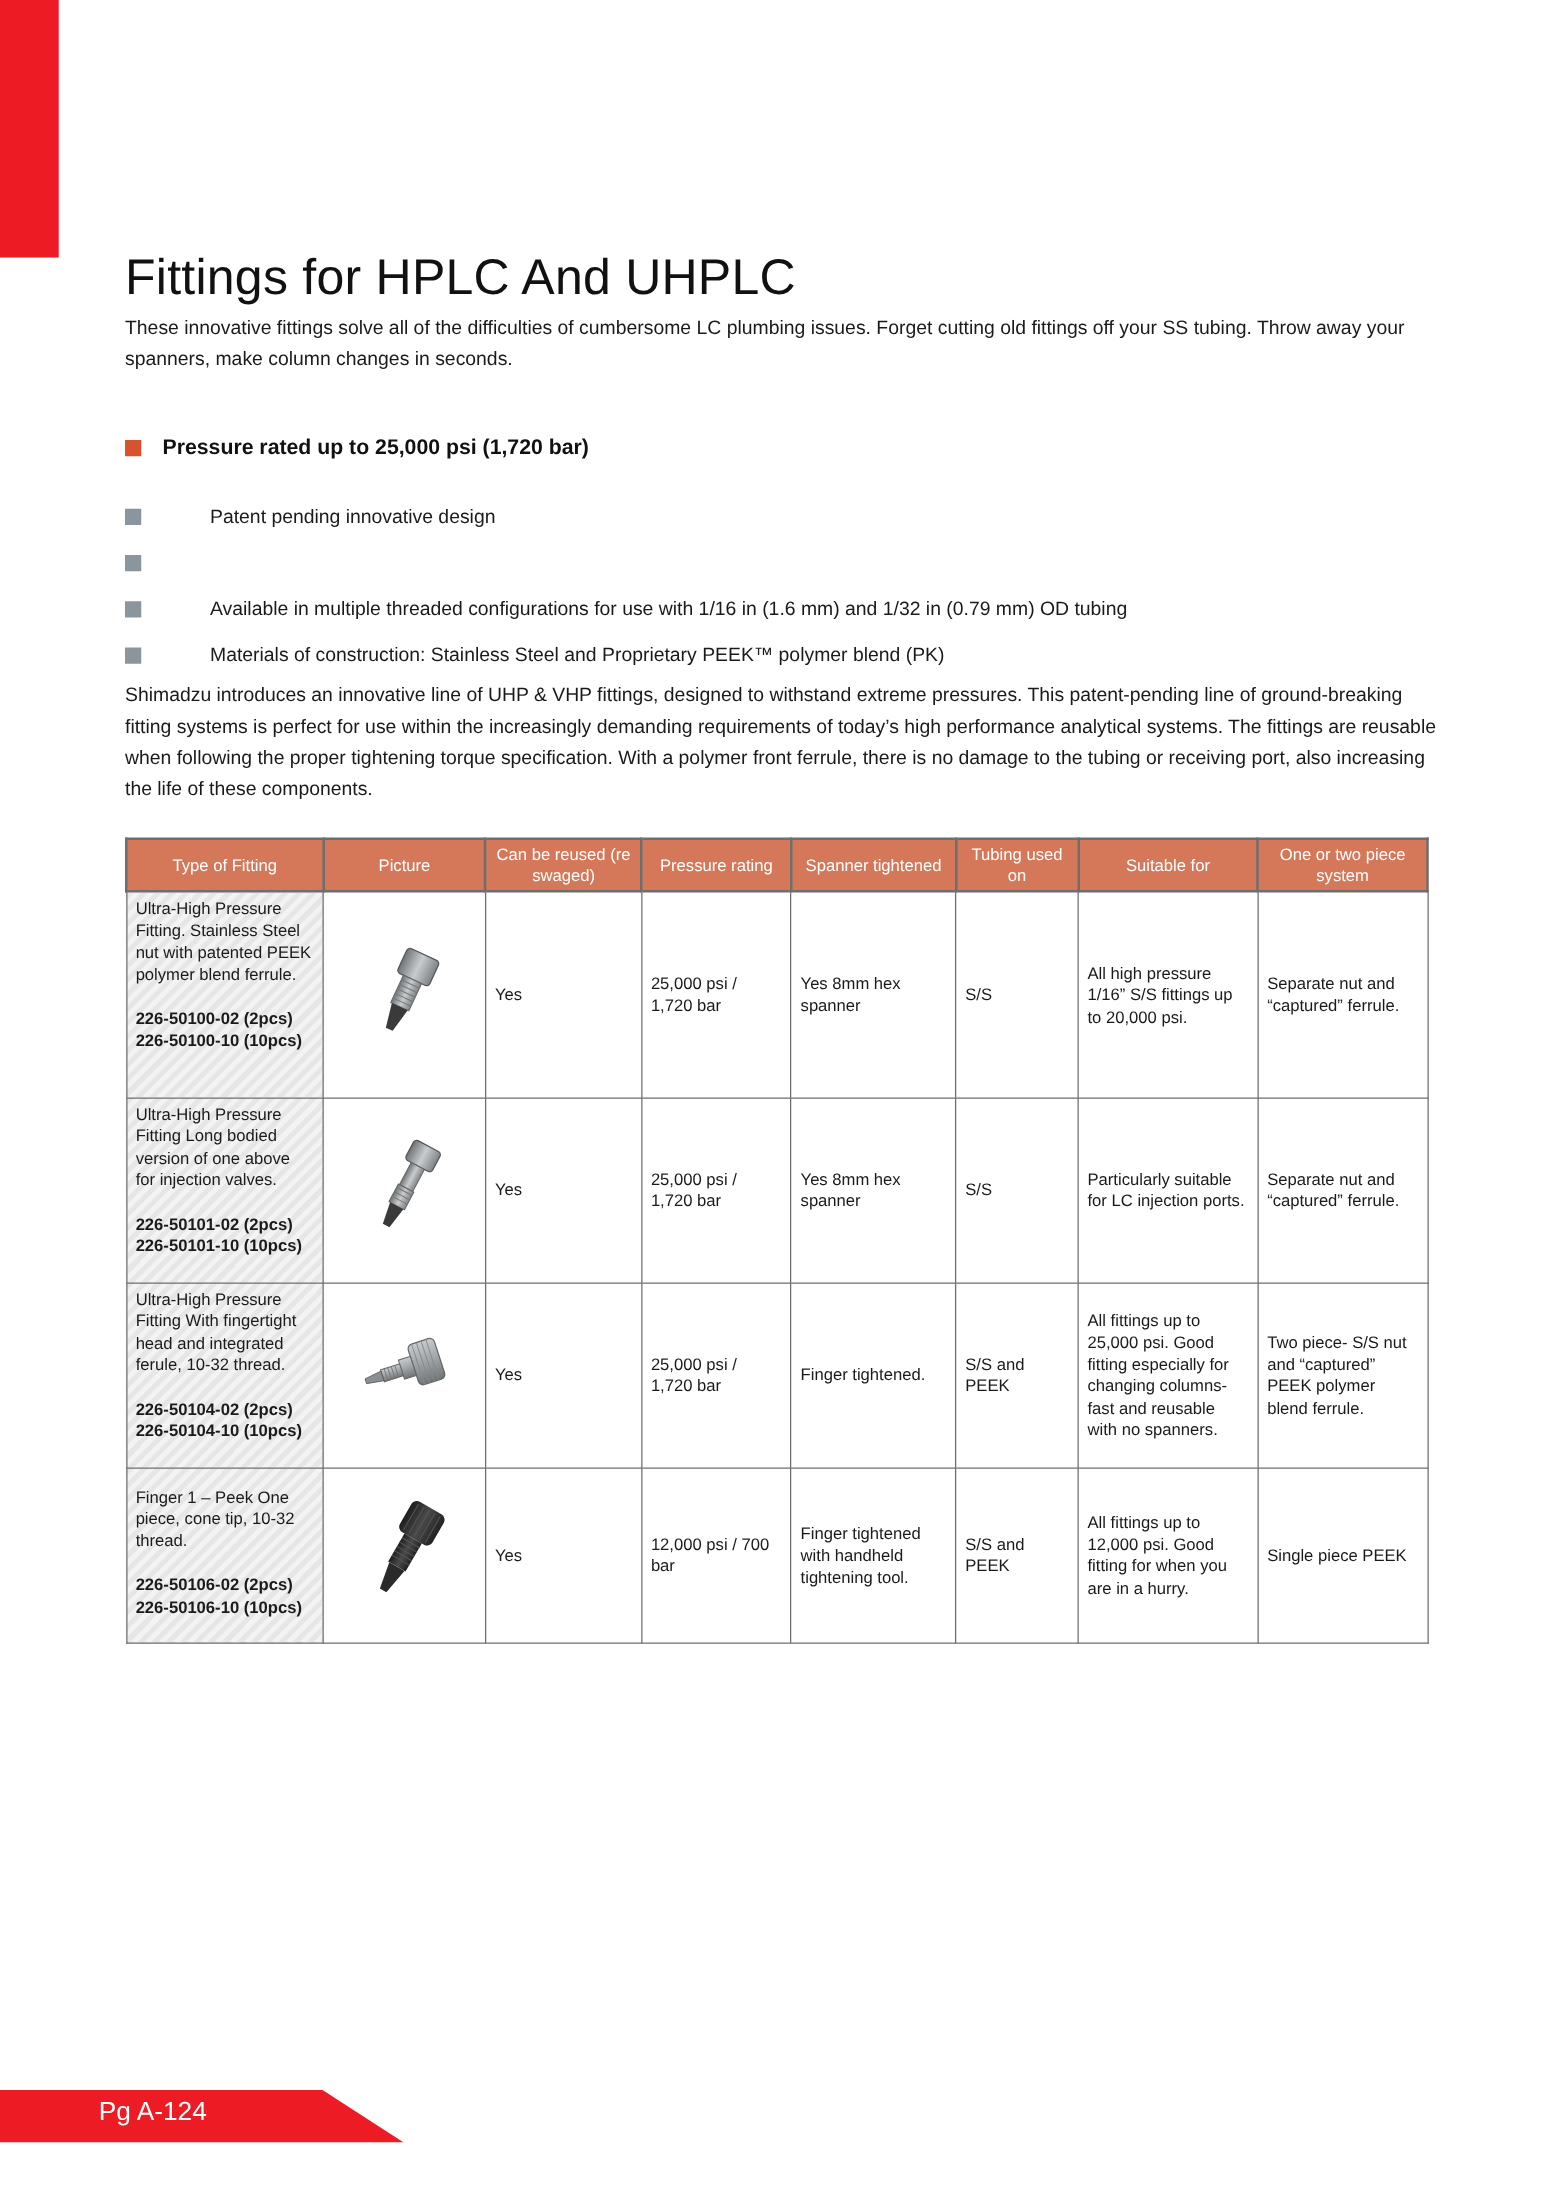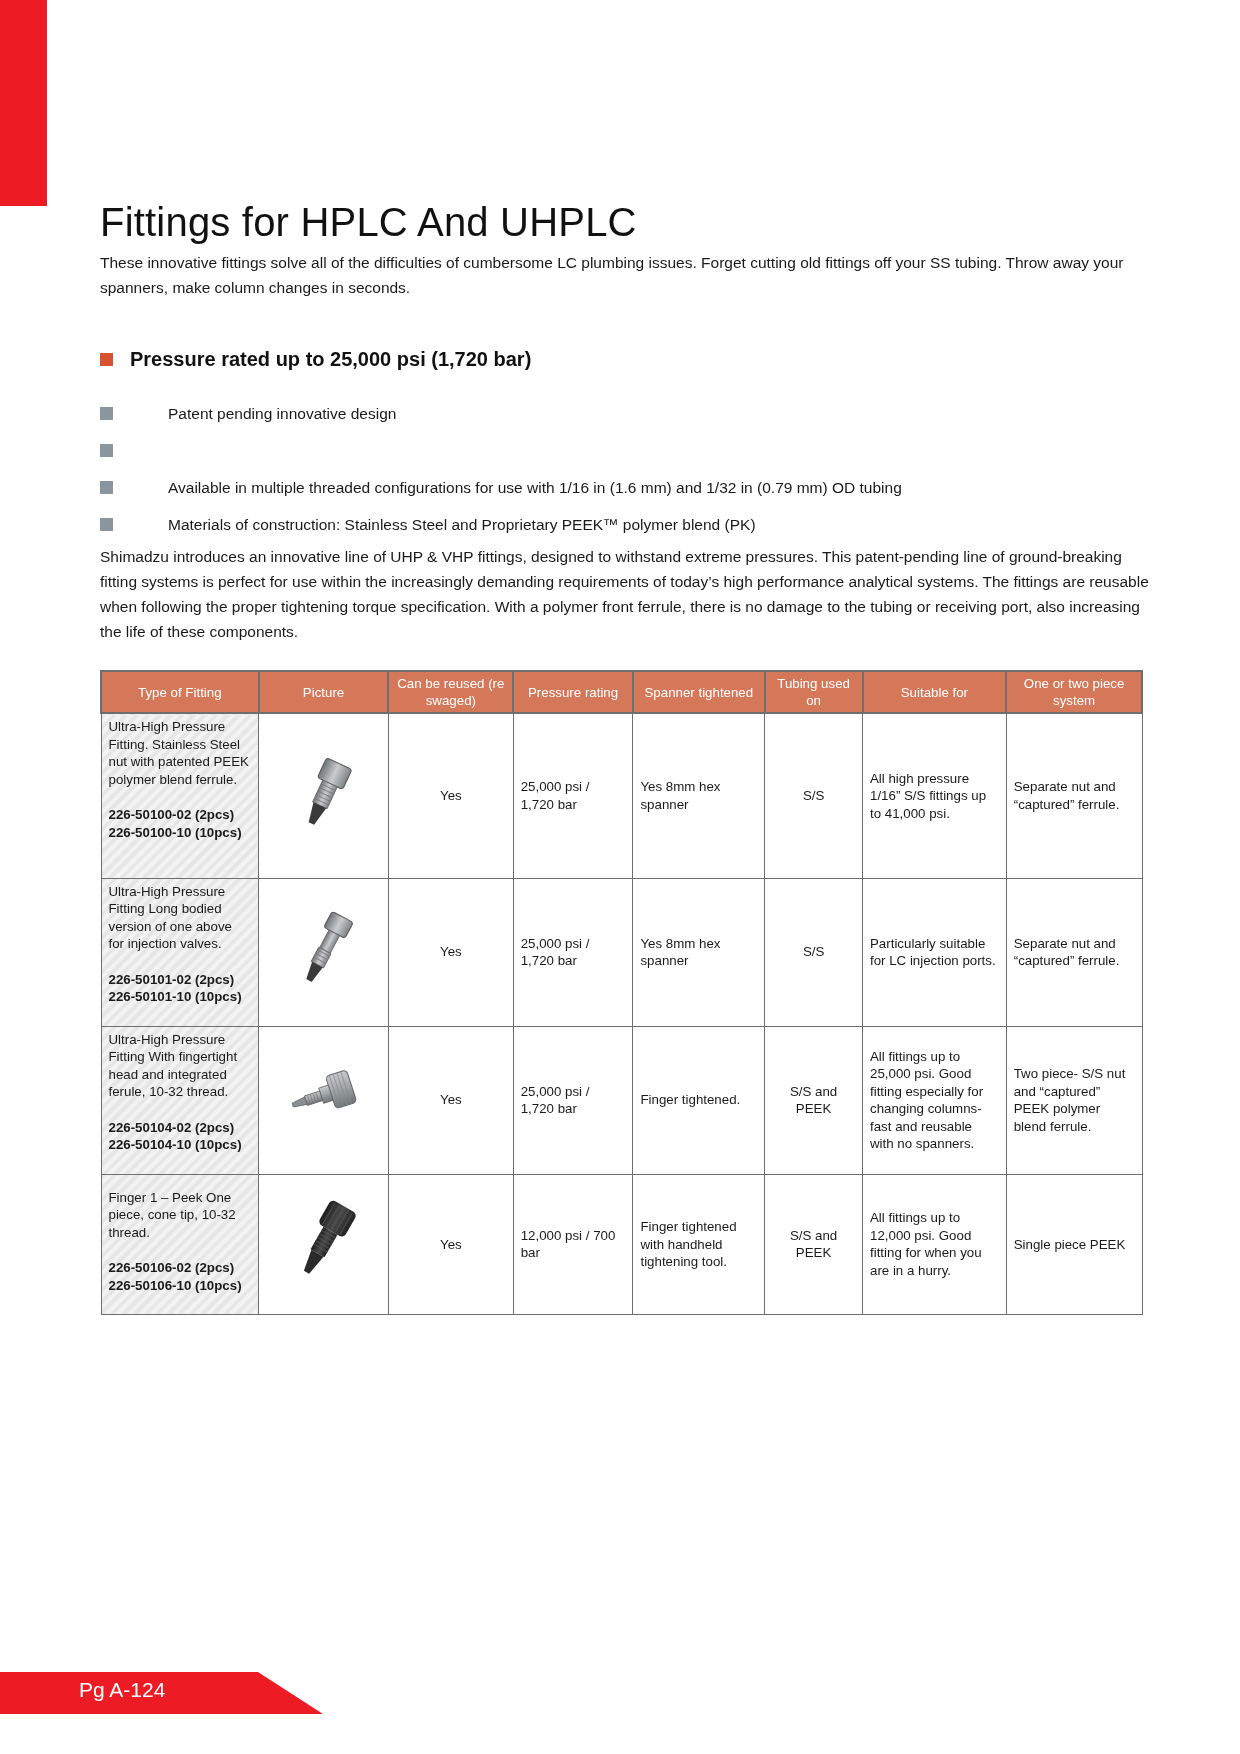--- a/index.html
+++ b/index.html
@@ -3,33 +3,33 @@
 <meta charset="utf-8">
 <style>
   html, body { margin:0; padding:0; background:#ffffff; }
   body { width:1240px; height:1754px; position:relative; overflow:hidden;
          font-family:"Liberation Sans", "DejaVu Sans", sans-serif; color:#1a1a1a; }
   .red-tab { position:absolute; left:0; top:0; width:47px; height:206px; background:#ed1c24; }
   .title { position:absolute; left:100px; top:200px; font-size:40px; font-weight:normal; letter-spacing:0.2px; color:#111; margin:0; }
   .intro { position:absolute; left:100px; top:250px; width:1060px; font-size:15.5px; line-height:25px; margin:0; }
   .h2-row { position:absolute; left:100px; top:348px; display:flex; align-items:center; }
   .h2-bullet { width:13px; height:13px; background:#d7532f; margin-right:17px; }
-  .h2 { font-size:20px; font-weight:bold; margin:0; color:#111; }
+  .h2 { font-size:17px; font-weight:bold; margin:0; color:#111; }
   .bullets { position:absolute; left:100px; top:395px; margin:0; padding:0; list-style:none; }
   .bullets li { display:flex; align-items:center; height:37px; font-size:15.5px;gap:38px; }
   .bullets .sq { width:13px; height:13px; background:#8a959e; margin-right:17px; flex:none; }
   .body-para { position:absolute; left:100px; top:544px; width:1060px; font-size:15.5px; line-height:25px; margin:0; }
   table.fit { position:absolute; left:100px; top:670px; width:1043px; border-collapse:collapse; font-size:13.3px; line-height:17.5px; }
   table.fit th { background:#d5785a; color:#ffffff; font-weight:normal; font-size:13.3px; line-height:17px;
                  border:2px solid #6e6e6e; height:40px; padding:0 4px; text-align:center; }
   table.fit td { border:1.5px solid #6e6e6e; vertical-align:middle; padding:20px 7px; }
   td.type { background: repeating-linear-gradient(135deg, #e6e6e6 0 4px, #f3f3f3 4px 8px);
             vertical-align:top !important; padding-top:4px !important; }
   td.type .pn { font-weight:bold; margin-top:18px; }
-  td.center { text-align:center; }
+  td.center { text-align:left; }
   td.pic { text-align:center; }
   .footer { position:absolute; left:0; top:1672px; width:325px; height:42px; }
   .footer svg { position:absolute; left:0; top:0; }
   .footer-text { position:absolute; left:79px; top:6px; font-size:21px; color:#ffffff; }
 </style>
 </head>
 <body>
 
 <div class="red-tab"></div>
 
@@ -108,21 +108,21 @@
             <rect x="28" y="28" width="16" height="24" fill="url(#ss1)" stroke="#666" stroke-width="0.8"></rect>
             <path d="M28 32h16M28 36h16M28 40h16M28 44h16M28 48h16" stroke="#777" stroke-width="0.8"></path>
             <path d="M29 52 L43 52 L39 72 L33 72 Z" fill="#3a3a3a"></path>
           </g>
         </svg>
       </td>
       <td class="center">Yes</td>
       <td>25,000 psi / 1,720 bar</td>
       <td>Yes 8mm hex spanner</td>
       <td class="center">S/S</td>
-      <td>All high pressure 1/16” S/S fittings up to 41,000 psi.</td>
+      <td>All high pressure 1/16” S/S fittings up to 20,000 psi.</td>
       <td>Separate nut and “captured” ferrule.</td>
     </tr>
 
     <tr style="height:148px">
       <td class="type">
         <div>Ultra-High Pressure Fitting Long bodied version of one above for injection valves.</div>
         <div class="pn">
           <div>226-50101-02 (2pcs)</div>
           <div>226-50101-10 (10pcs)</div>
         </div>

